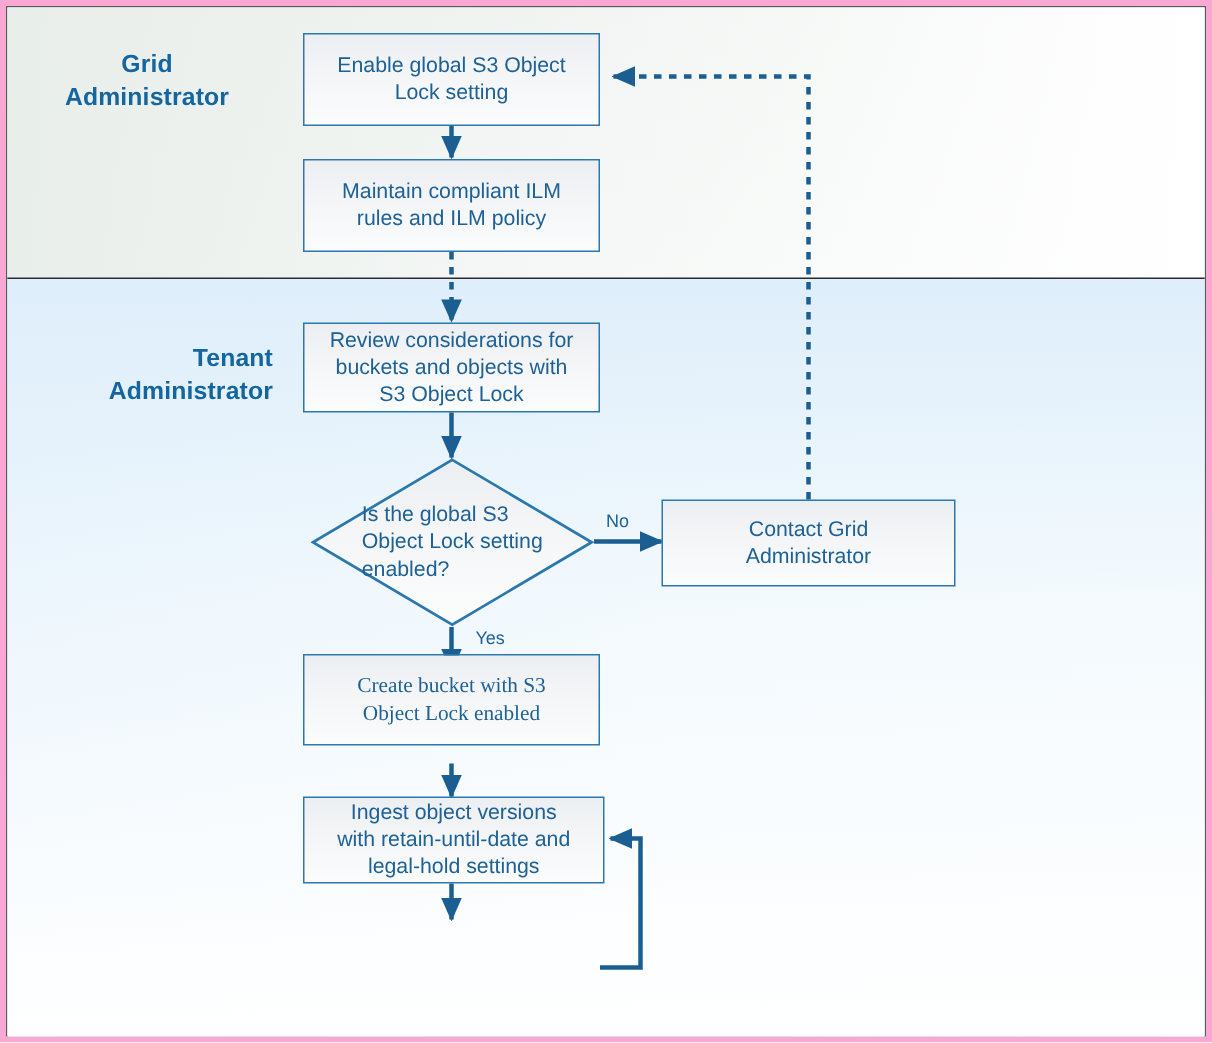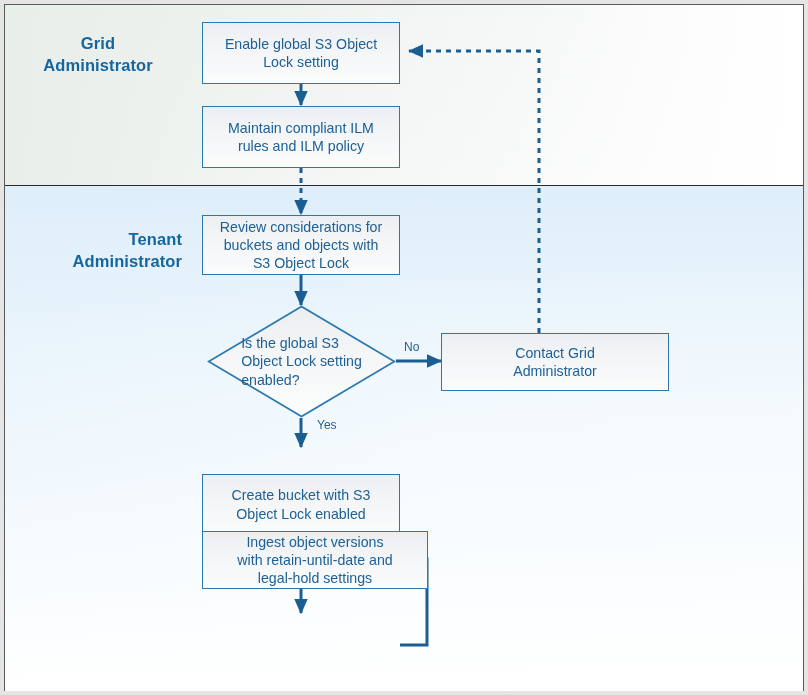--- a/index.html
+++ b/index.html
@@ -9,21 +9,21 @@
     background: #ffffff;
   }
   body {
     font-family: "Liberation Sans", "DejaVu Sans", sans-serif;
   }
   #canvas {
     position: relative;
     width: 808px;
     height: 695px;
     overflow: hidden;
-    background: #e5e5e5;
+    background: #f9a8d4;
   }
   
   .frame {
     position: absolute;
     left: 4px;
     top: 4px;
     width: 800px;
     height: 687px;
     box-sizing: border-box;
     border: 1.5px solid #5a5a5a;
@@ -199,24 +199,24 @@
           <stop offset="100%" stop-color="#fcfdfd"></stop>
         </linearGradient>
       </defs>
       <polygon points="94.5,1.6 187.4,56.5 94.5,111.4 1.6,56.5" fill="url(#dgrad)" stroke="#2a78ad" stroke-width="1.8"></polygon>
     </svg>
     <div class="diamond-label">Is the global S3
 Object Lock setting
 enabled?</div>
   </div>
 
-  <div class="node" style="left:441px; top:333px; width:228px; height:58px;">Contact Grid
+  <div class="node" style="left:441px; top:333px; width:196px; height:58px;">Contact Grid
 Administrator</div>
 
-  <div class="node" style="left:202px; top:474px; width:198px; height:61px;">Create bucket with S3
+  <div class="node" style="left:202px; top:436px; width:198px; height:61px;font-family:Liberation Serif, serif;">Create bucket with S3
 Object Lock enabled</div>
 
-  <div class="node" style="left:202px; top:531px; width:226px; height:58px;">Ingest object versions
+  <div class="node" style="left:202px; top:531px; width:201px; height:58px;">Ingest object versions
 with retain-until-date and
 legal-hold settings</div>
 
 
 </div>
 
 </body></html>

